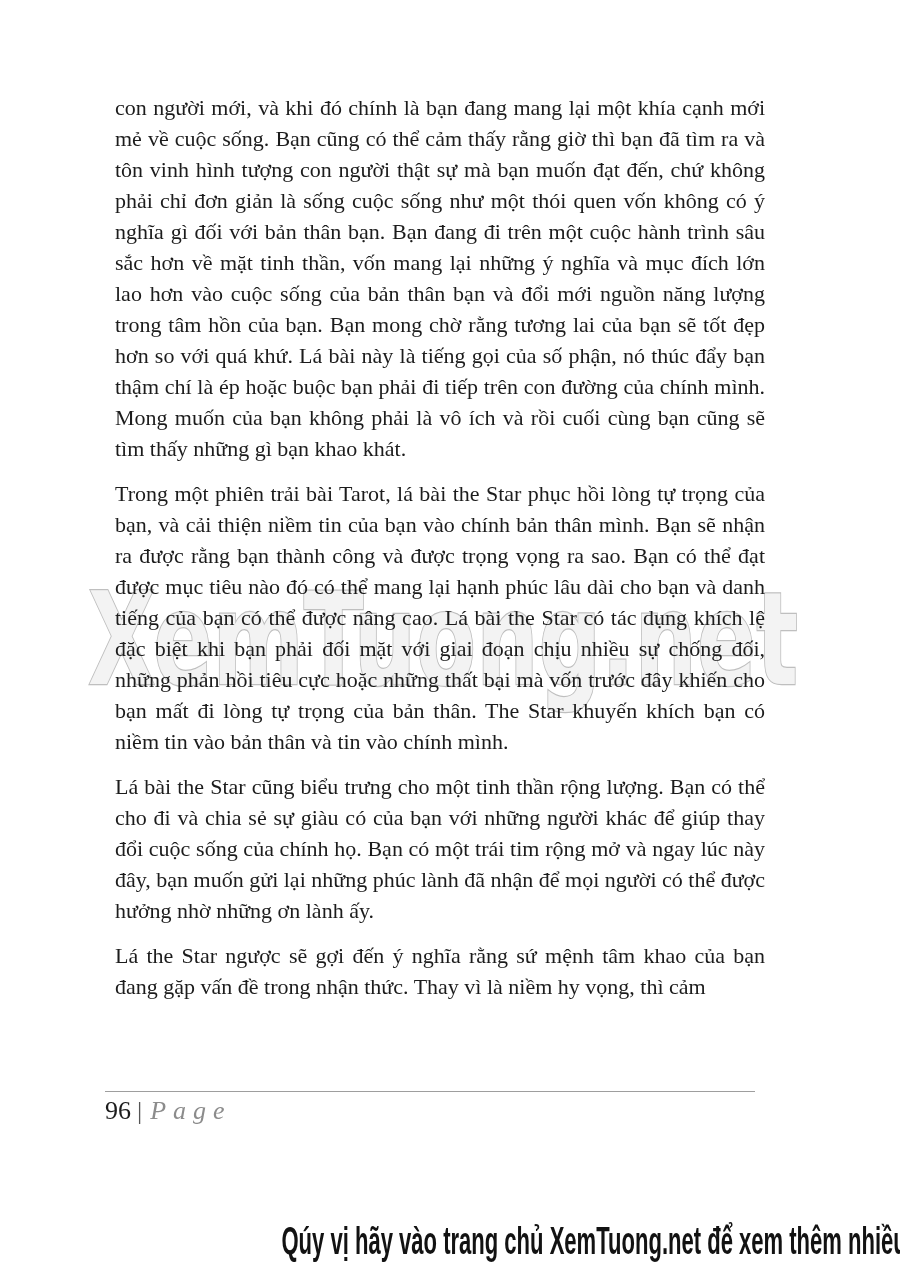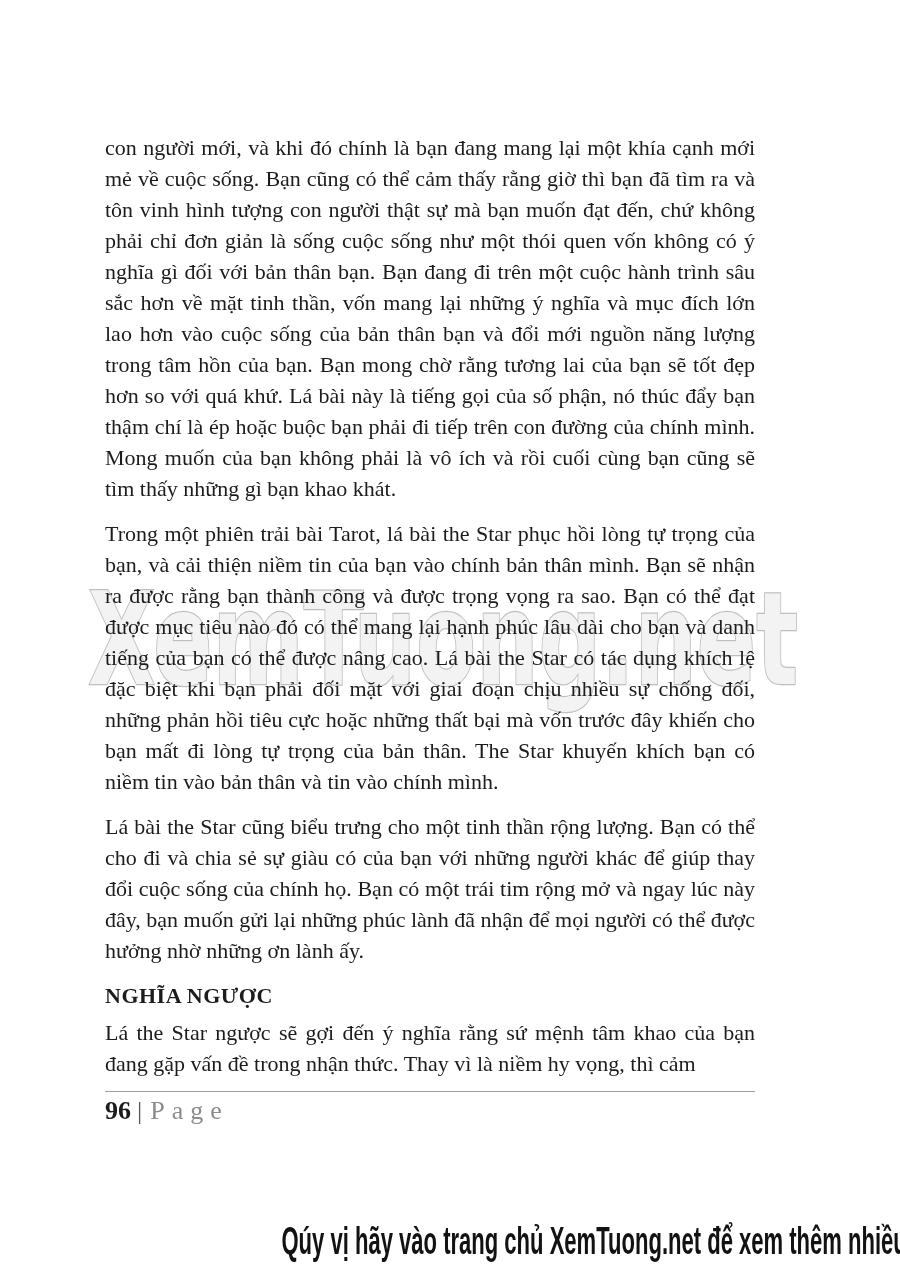--- a/index.html
+++ b/index.html
@@ -29,25 +29,24 @@
   .watermark text{
     font-family:"DejaVu Sans", sans-serif;
     font-weight:bold;
     fill:var(--watermark-fill);
     stroke:var(--watermark-stroke);
     stroke-width:2.4px;
     paint-order:stroke fill;
   }
   .content{
     position:absolute;
-    left:105px;top:92px;
+    left:115px;top:92px;
     width:650px;
     z-index:1;
     color:var(--text);
-    margin-top:40px;
   }
   .content p{
     margin:0 0 14px 0;
     font-size:22px;
     line-height:31px;
     text-align:justify;
   }
   .content h2{
     margin:12px 0 6px 0;
     font-size:22px;
@@ -65,23 +64,23 @@
   .footer-rule{
     border:none;
     border-top:1.5px solid var(--rule);
     margin:0 0 4px 0;
   }
   .page-line{
     font-size:26px;
     line-height:30px;
     color:var(--text);
   }
-  .page-number{font-weight:bold;}
+  .page-number{font-weight:normal;}
   .page-separator{color:#555;margin:0 8px 0 6px;font-weight:normal;}
-  .page-label{color:var(--footer-gray);letter-spacing:7px;}
+  .page-label{color:var(--footer-gray);letter-spacing:7px;font-style:italic;}
   .site-banner{
     position:absolute;
     left:0;right:0;top:1219px;
     text-align:center;
     z-index:1;
   }
   .site-banner span{
     display:inline-block;
     white-space:nowrap;
     transform:scaleX(0.58);
@@ -99,21 +98,20 @@
 <div class="page">
 
   <svg class="watermark" viewBox="0 0 740 175" width="740" height="175" aria-hidden="true">
     <text x="4" y="124" font-size="128" textLength="710" lengthAdjust="spacingAndGlyphs">XemTuong.net</text>
   </svg>
 
   <div class="content">
     <p>con người mới, và khi đó chính là bạn đang mang lại một khía cạnh mới mẻ về cuộc sống. Bạn cũng có thể cảm thấy rằng giờ thì bạn đã tìm ra và tôn vinh hình tượng con người thật sự mà bạn muốn đạt đến, chứ không phải chỉ đơn giản là sống cuộc sống như một thói quen vốn không có ý nghĩa gì đối với bản thân bạn. Bạn đang đi trên một cuộc hành trình sâu sắc hơn về mặt tinh thần, vốn mang lại những ý nghĩa và mục đích lớn lao hơn vào cuộc sống của bản thân bạn và đổi mới nguồn năng lượng trong tâm hồn của bạn. Bạn mong chờ rằng tương lai của bạn sẽ tốt đẹp hơn so với quá khứ. Lá bài này là tiếng gọi của số phận, nó thúc đẩy bạn thậm chí là ép hoặc buộc bạn phải đi tiếp trên con đường của chính mình. Mong muốn của bạn không phải là vô ích và rồi cuối cùng bạn cũng sẽ tìm thấy những gì bạn khao khát.</p>
     <p>Trong một phiên trải bài Tarot, lá bài the Star phục hồi lòng tự trọng của bạn, và cải thiện niềm tin của bạn vào chính bản thân mình. Bạn sẽ nhận ra được rằng bạn thành công và được trọng vọng ra sao. Bạn có thể đạt được mục tiêu nào đó có thể mang lại hạnh phúc lâu dài cho bạn và danh tiếng của bạn có thể được nâng cao. Lá bài the Star có tác dụng khích lệ đặc biệt khi bạn phải đối mặt với giai đoạn chịu nhiều sự chống đối, những phản hồi tiêu cực hoặc những thất bại mà vốn trước đây khiến cho bạn mất đi lòng tự trọng của bản thân. The Star khuyến khích bạn có niềm tin vào bản thân và tin vào chính mình.</p>
     <p>Lá bài the Star cũng biểu trưng cho một tinh thần rộng lượng. Bạn có thể cho đi và chia sẻ sự giàu có của bạn với những người khác để giúp thay đổi cuộc sống của chính họ. Bạn có một trái tim rộng mở và ngay lúc này đây, bạn muốn gửi lại những phúc lành đã nhận để mọi người có thể được hưởng nhờ những ơn lành ấy.</p>
-    <h2>NGHĨA NGƯỢC</h2>
     <p>Lá the Star ngược sẽ gợi đến ý nghĩa rằng sứ mệnh tâm khao của bạn đang gặp vấn đề trong nhận thức. Thay vì là niềm hy vọng, thì cảm</p>
   </div>
 
   <div class="page-footer">
     <hr class="footer-rule">
     <div class="page-line">
       <span class="page-number">96</span><span class="page-separator">|</span><span class="page-label">Page</span>
     </div>
   </div>
 

